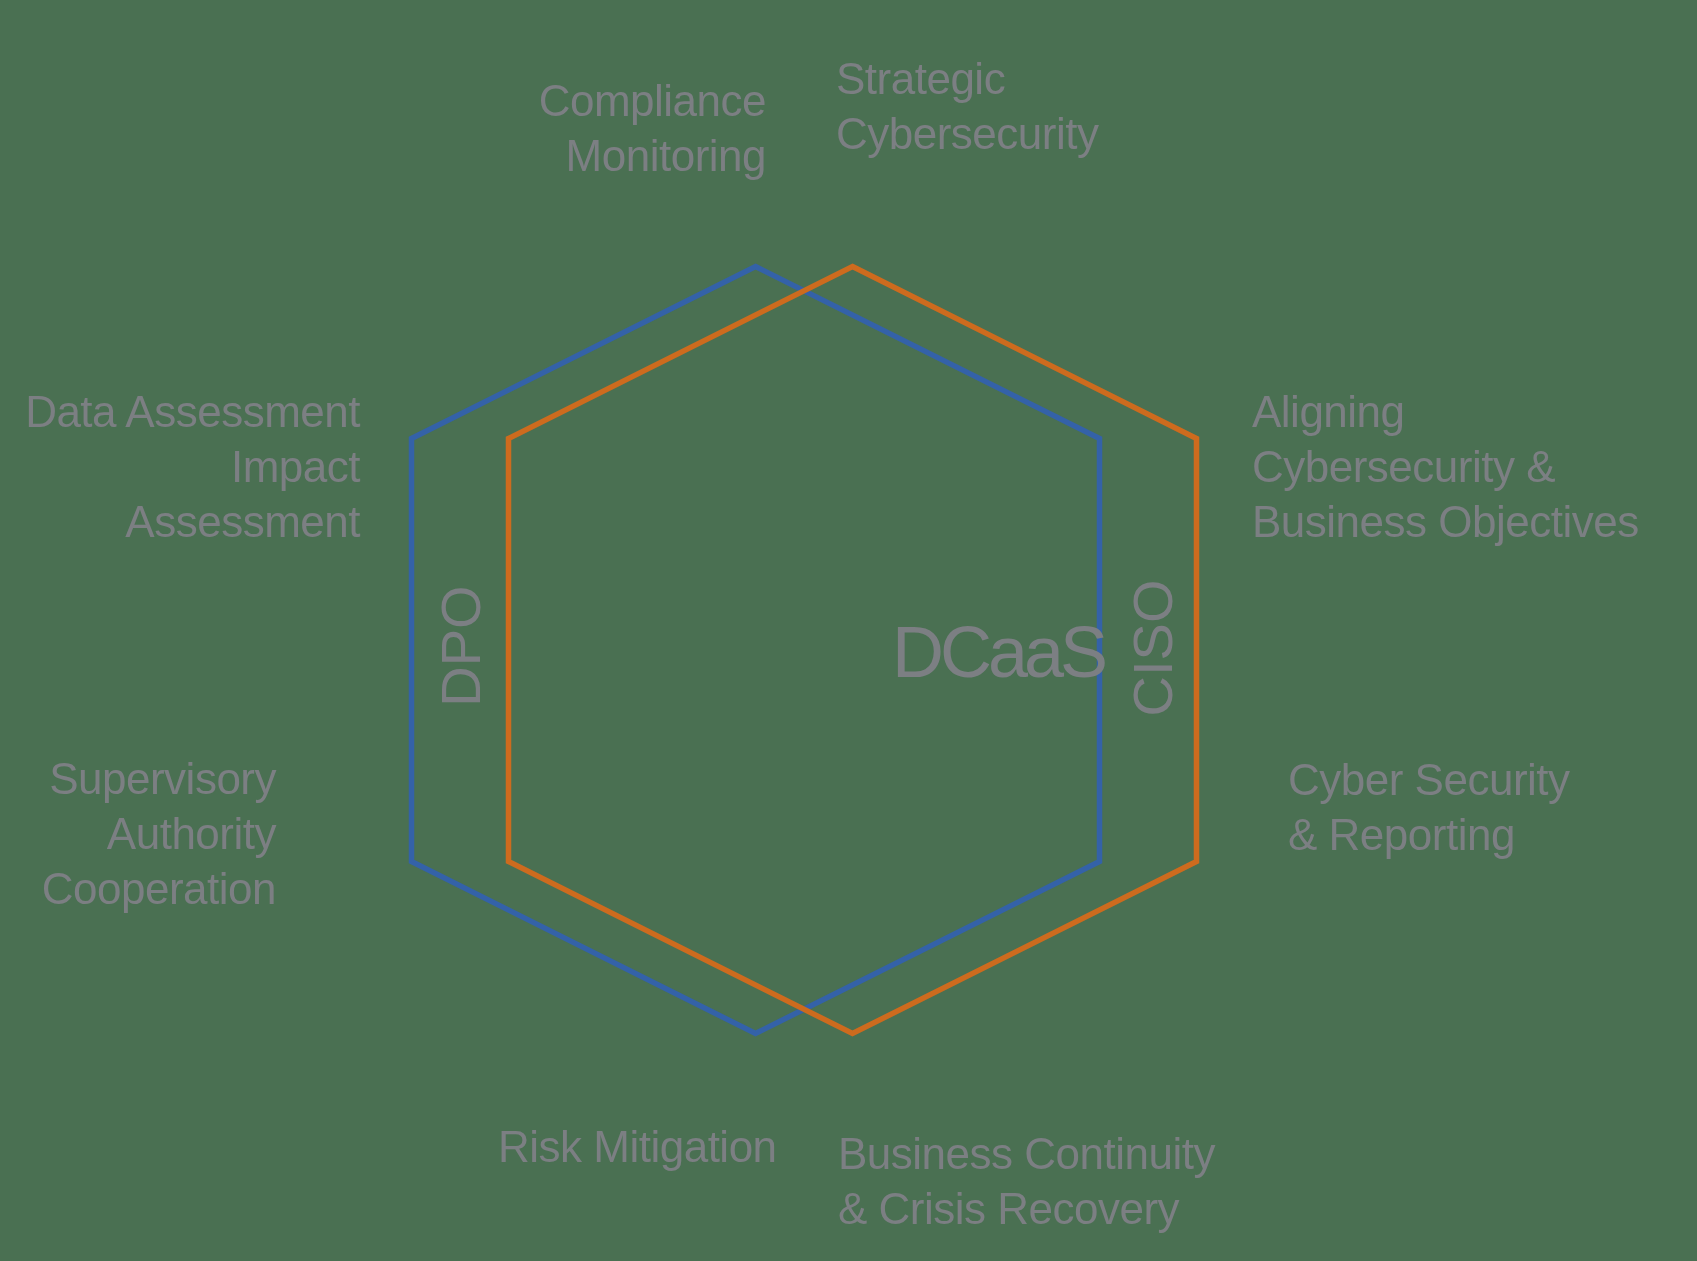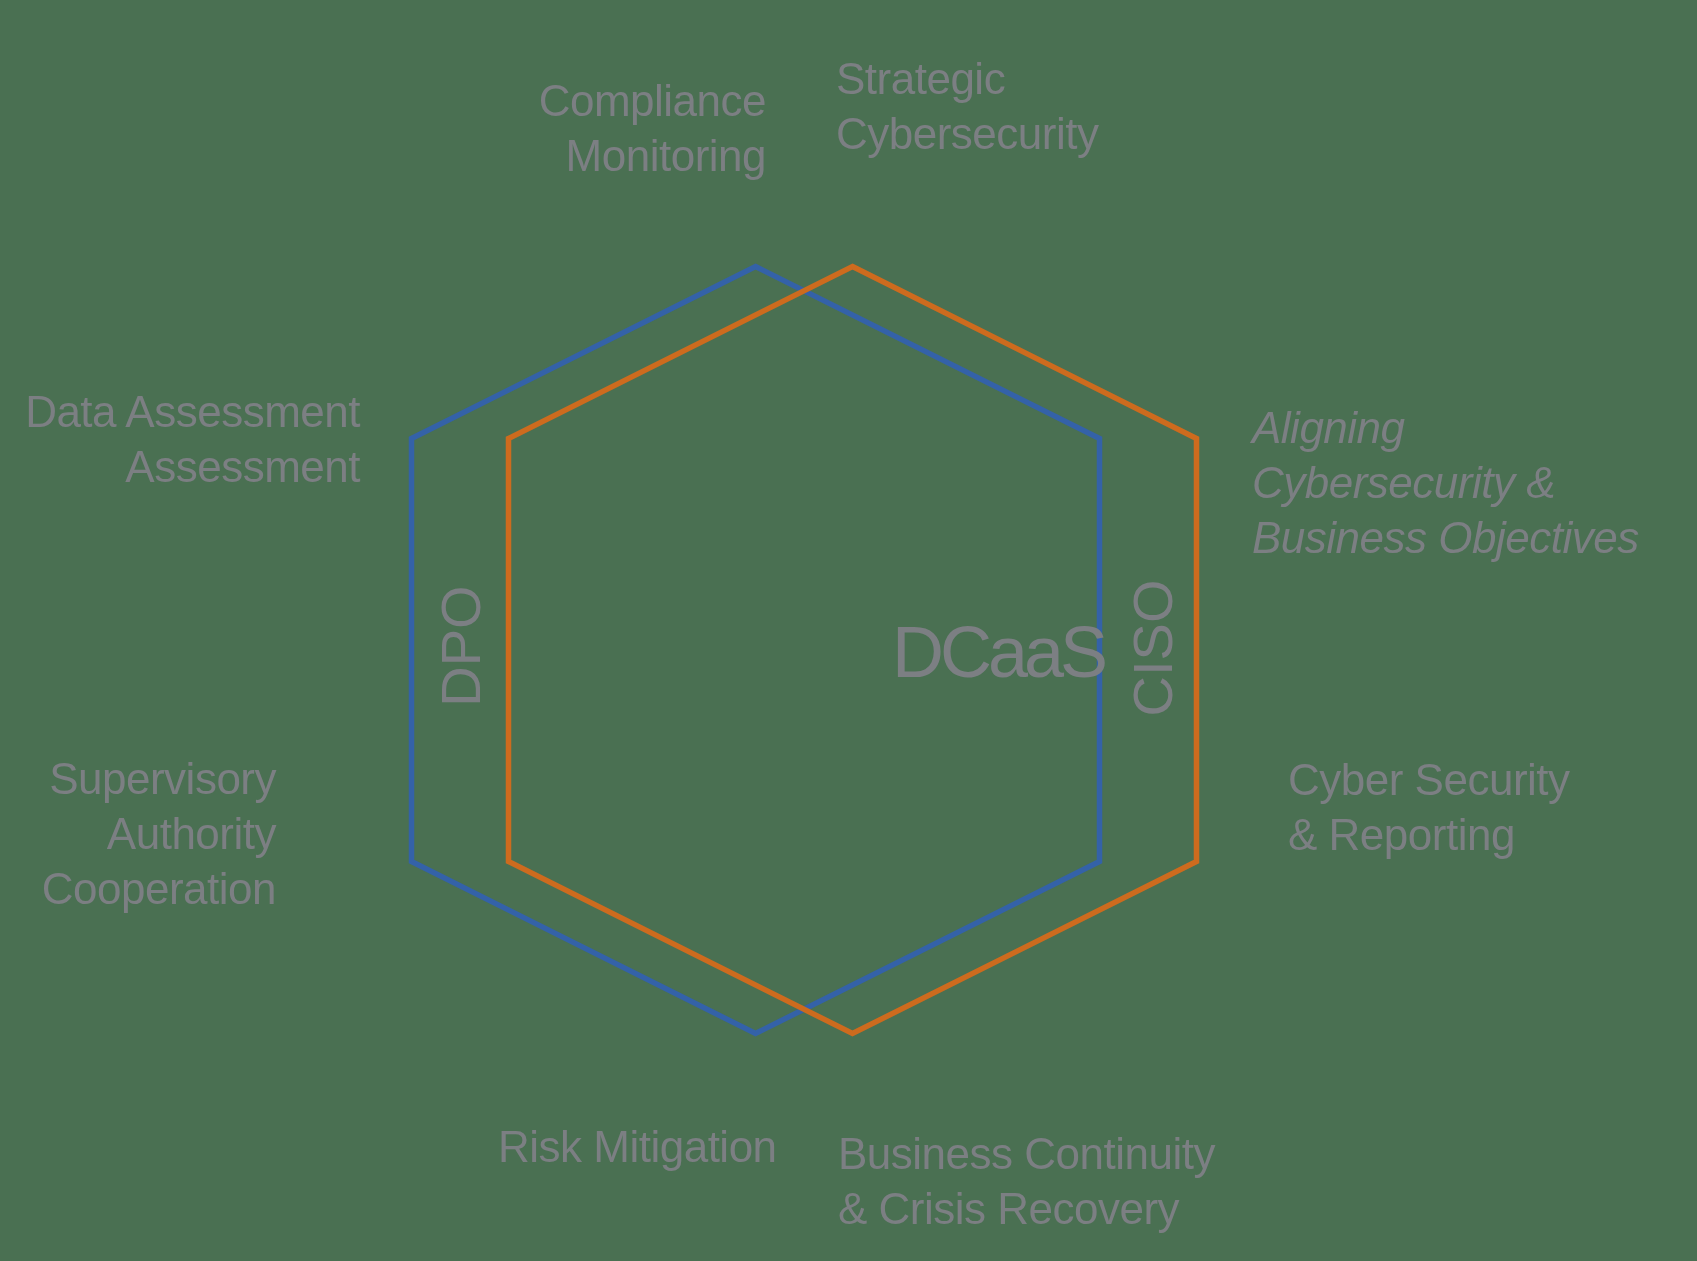--- a/index.html
+++ b/index.html
@@ -59,30 +59,31 @@
     <div>Monitoring</div>
   </div>
 
   <div class="outer-label align-left" style="left: 836px; top: 19px; margin-top: 32px;">
     <div>Strategic</div>
     <div>Cybersecurity</div>
   </div>
 
   <div class="outer-label align-right" style="right: 1337px; top: 384px;">
     <div>Data Assessment</div>
+    <div>Impact</div>
     <div>Assessment</div>
   </div>
 
   <div class="outer-label align-right" style="right: 1421px; top: 751px;">
     <div>Supervisory</div>
     <div>Authority</div>
     <div>Cooperation</div>
   </div>
 
-  <div class="outer-label align-left" style="left: 1252px; top: 400px; font-style: italic;">
+  <div class="outer-label align-left" style="left: 1252px; top: 384px;">
     <div>Aligning</div>
     <div>Cybersecurity &amp;</div>
     <div>Business Objectives</div>
   </div>
 
   <div class="outer-label align-left" style="left: 1248px; top: 752px; margin-left: 40px;">
     <div>Cyber Security</div>
     <div>&amp; Reporting</div>
   </div>
 

